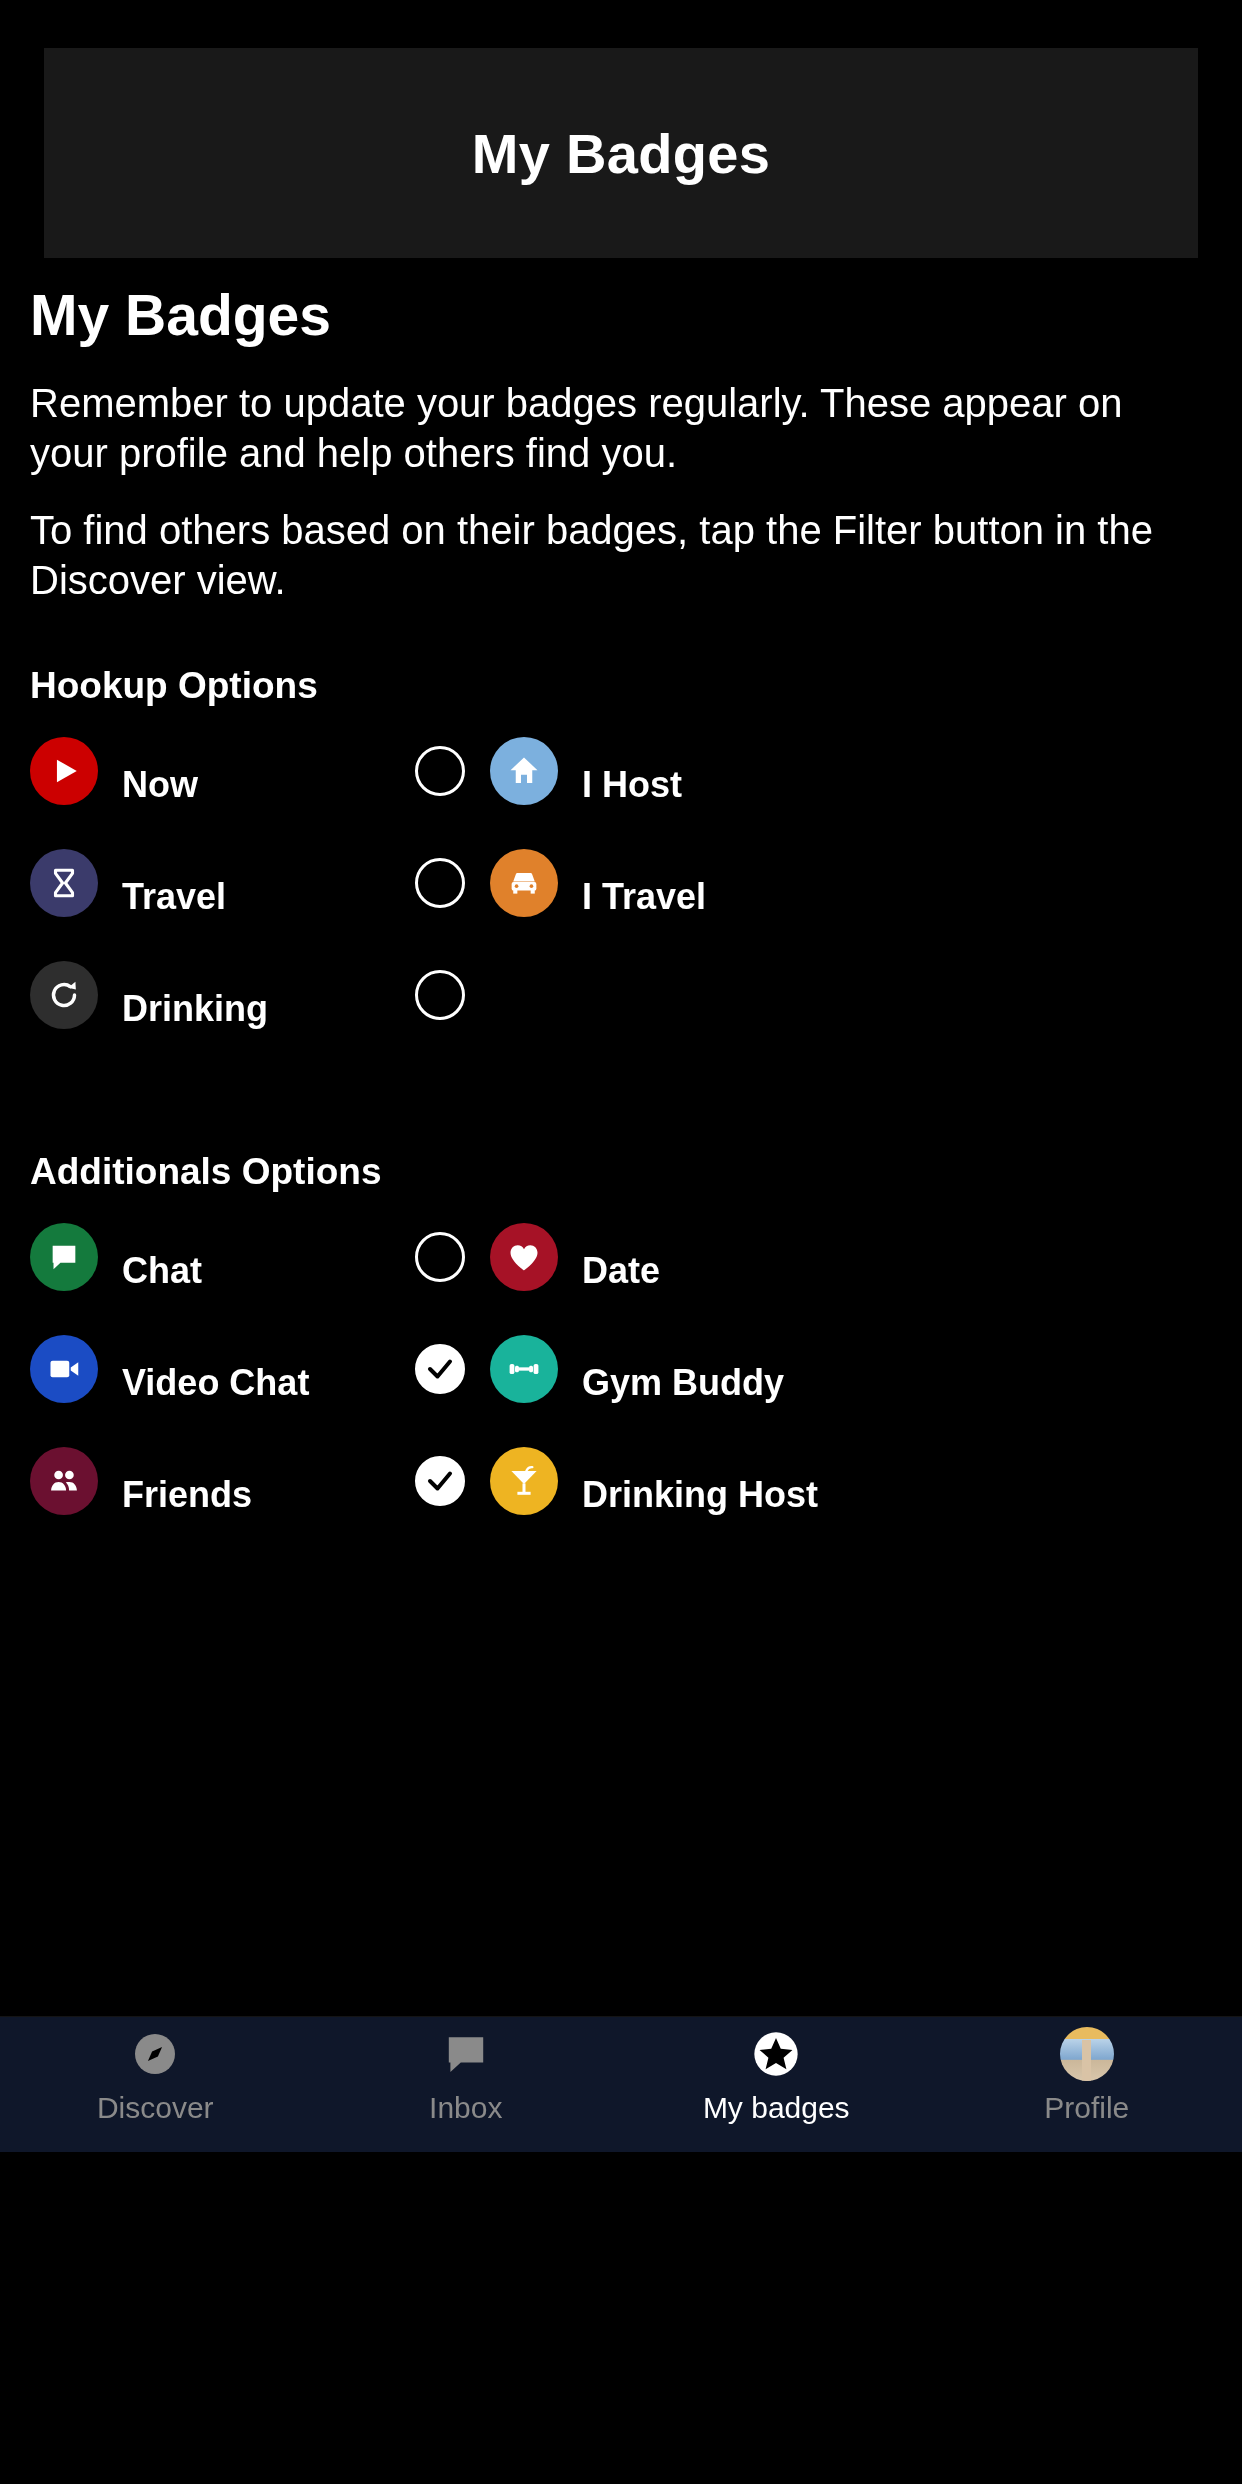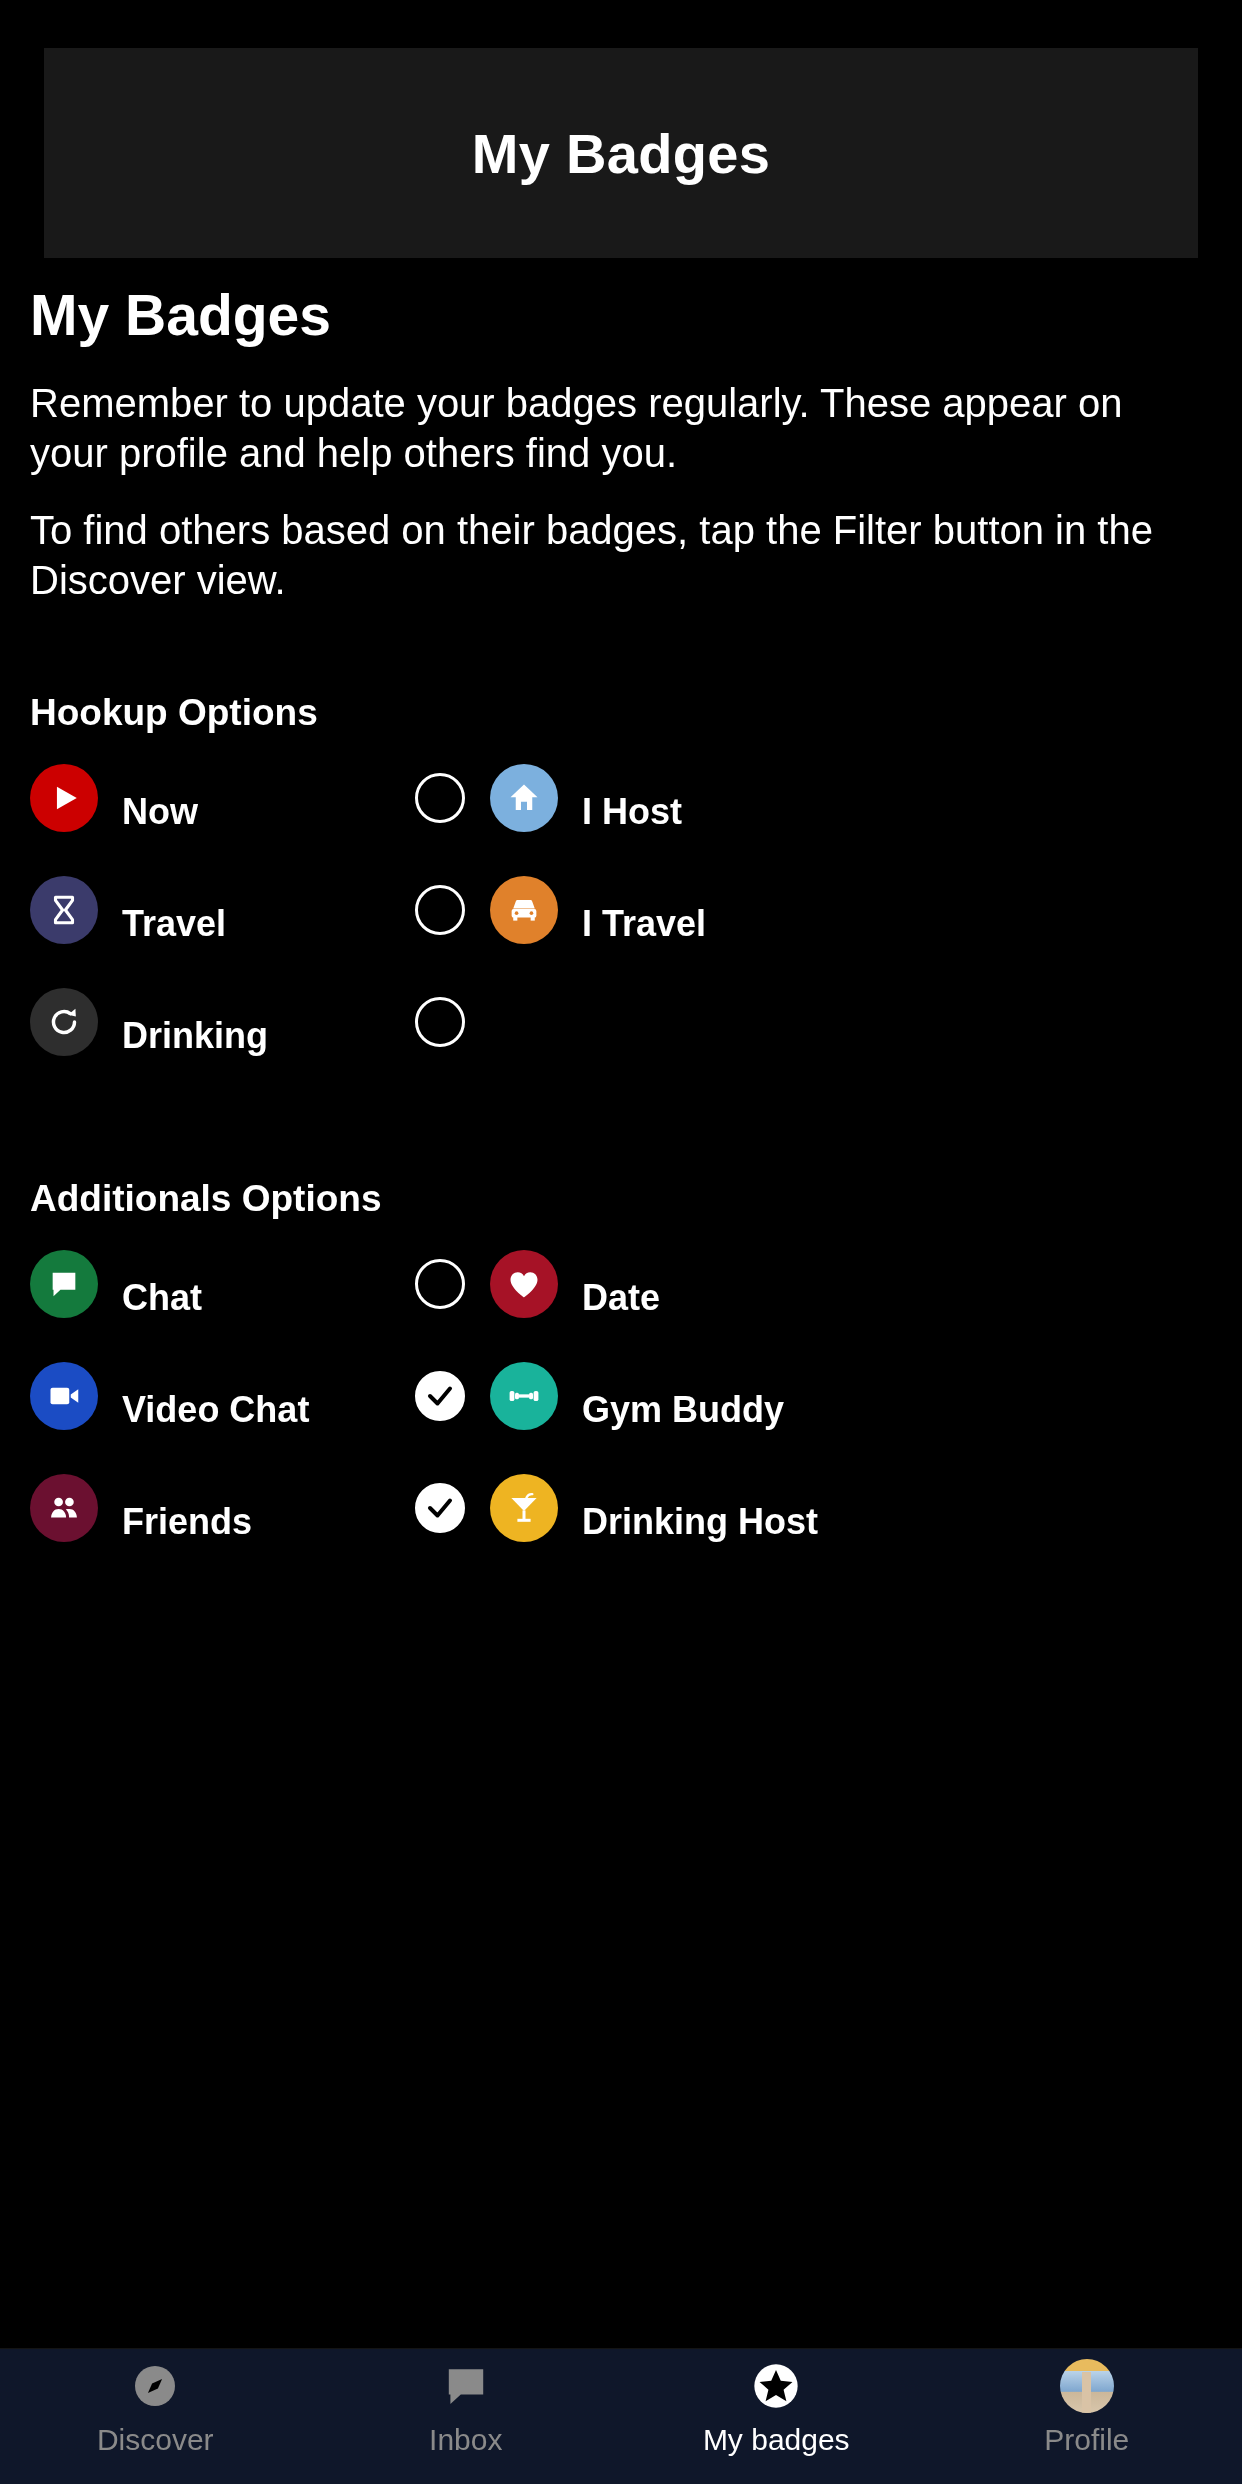--- a/index.html
+++ b/index.html
@@ -8,21 +8,21 @@
     width: 1242px;
     height: 2484px;
     background: #000000;
     font-family: "Liberation Sans", sans-serif;
     overflow: hidden;
   }
 
   #app {
     position: relative;
     width: 1242px;
-    height: 2484px;
+    height: 2152px;
     background: #000000;
   }
 
   
   .topbar {
     position: absolute;
     left: 44px;
     top: 48px;
     width: 1154px;
     height: 210px;
@@ -62,21 +62,21 @@
     line-height: 1.25;
     margin-top: 32px;
     max-width: 1150px;
   }
   .para.second { margin-top: 27px; }
 
   .section-title {
     color: #ffffff;
     font-size: 37px;
     font-weight: bold;
-    margin-top: 87px;
+    margin-top: 60px;
     margin-bottom: 10px;
   }
   .section-title.additionals { margin-top: 108px; }
 
   
   .badge-row {
     display: flex;
     align-items: center;
     height: 96px;
     margin-top: 16px;

